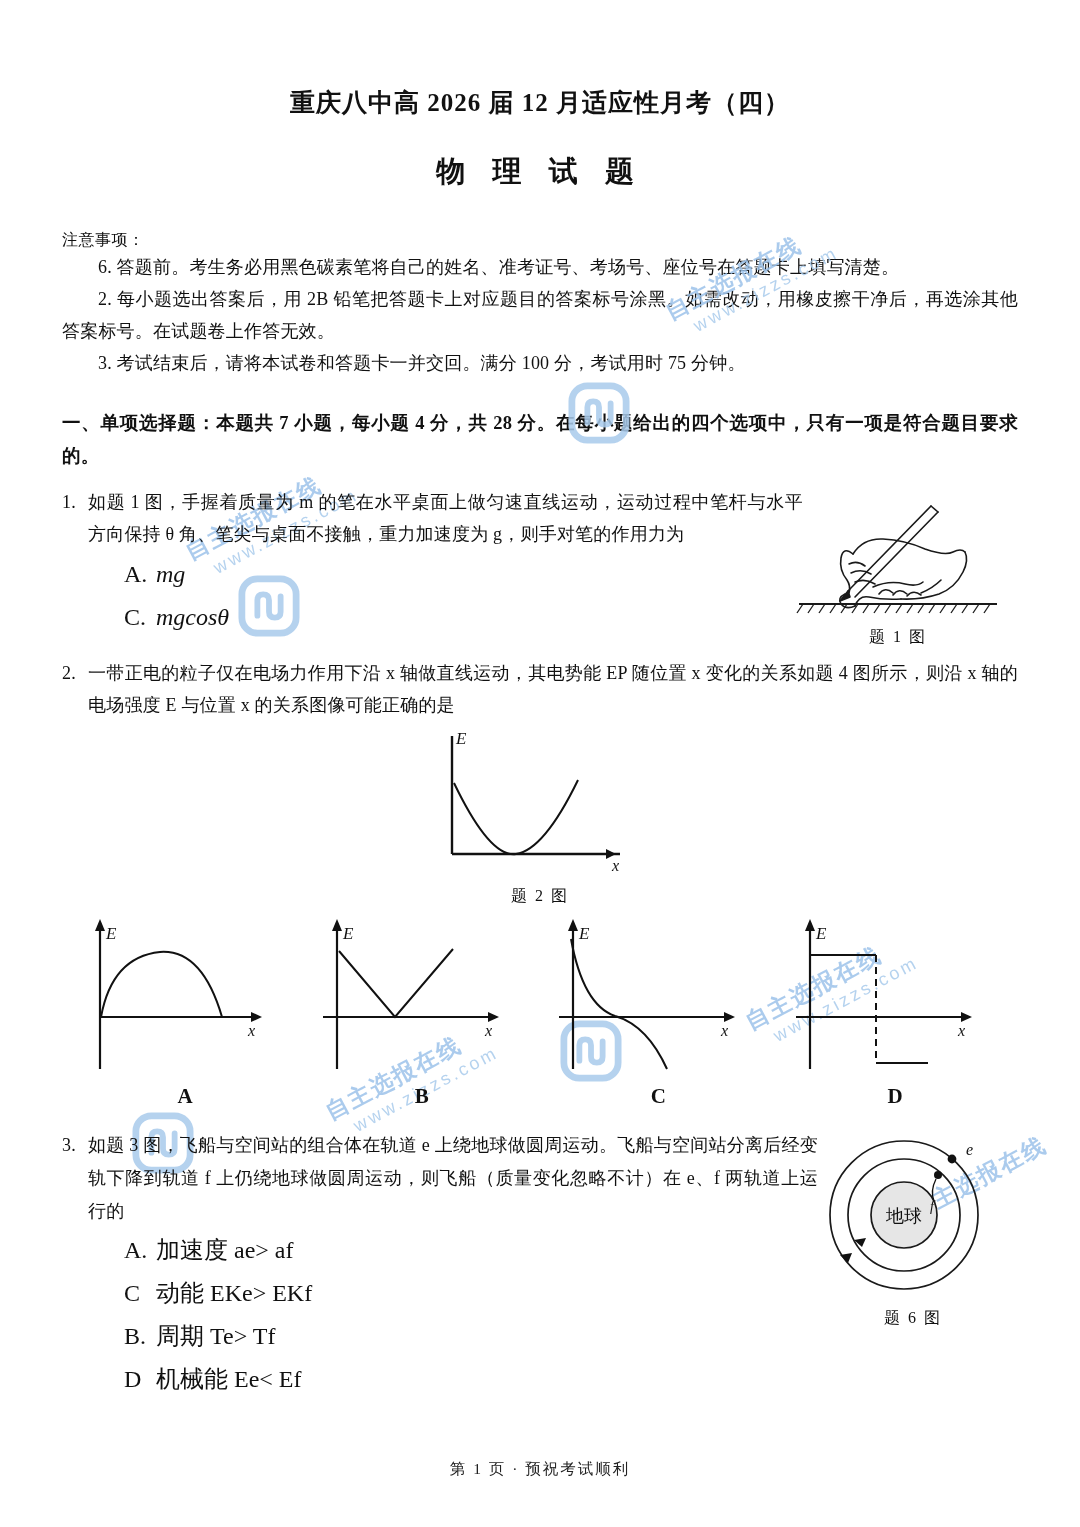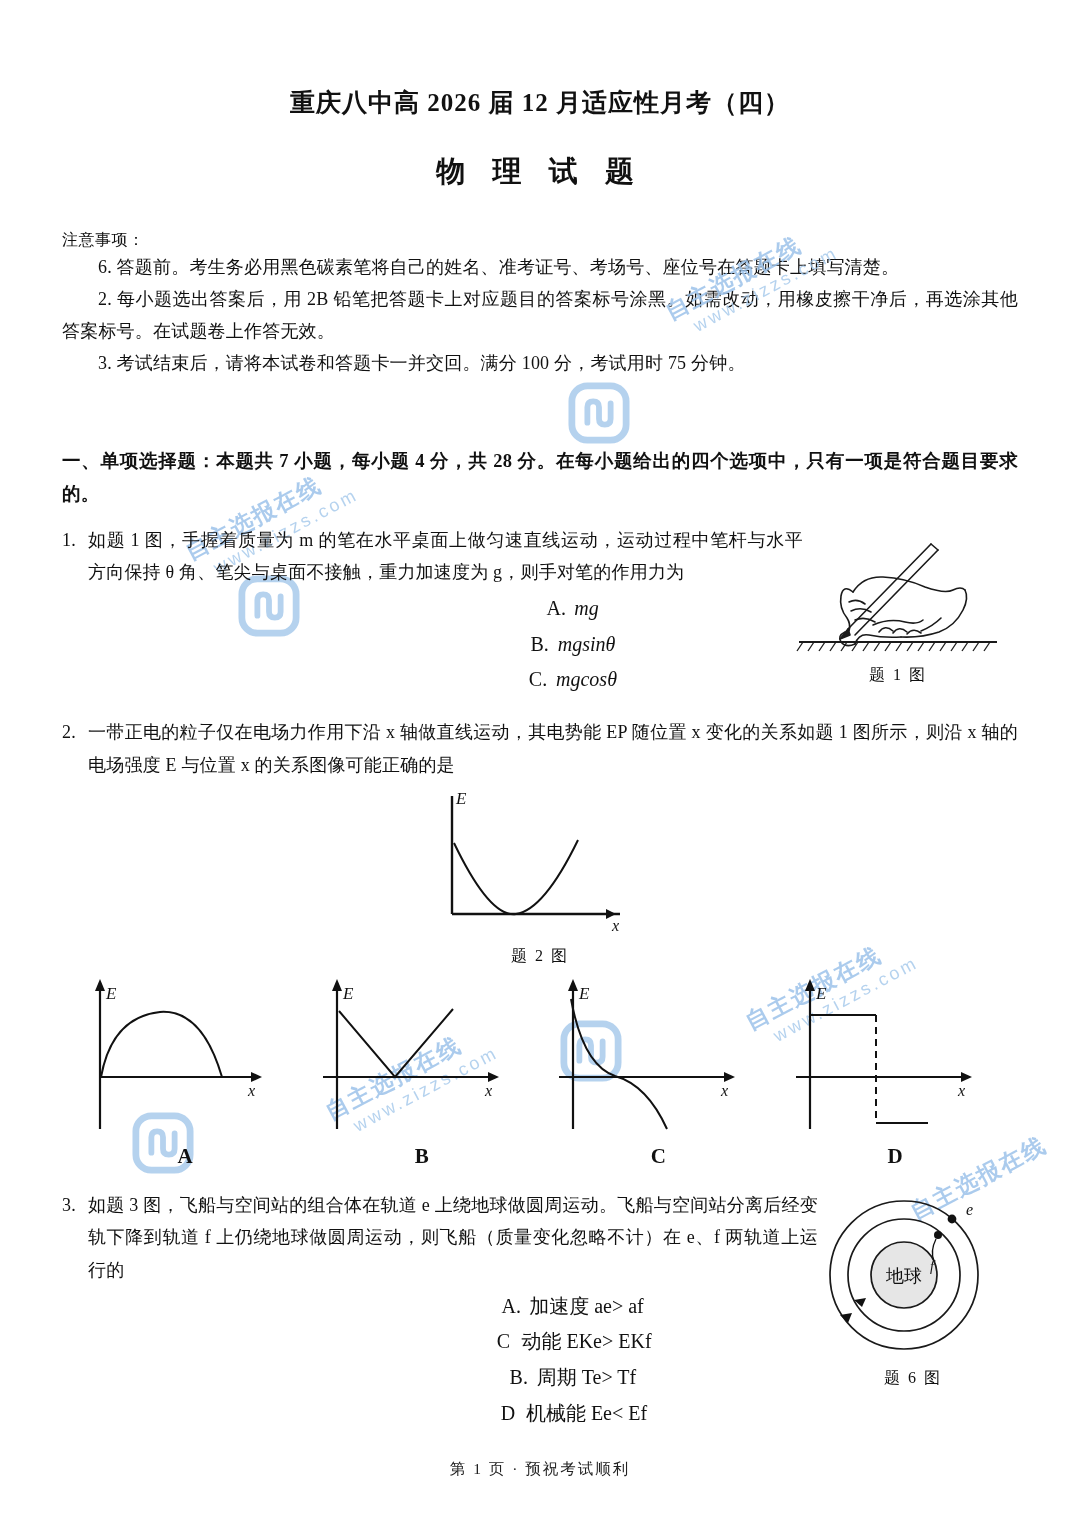--- a/index.html
+++ b/index.html
@@ -45,32 +45,32 @@
     text-align: justify;
     text-indent: 36px;
     letter-spacing: .2px;
   }
 
   
   .section-head {
     font-size: 18.5px;
     font-weight: bold;
     line-height: 1.8;
-    margin-top: 66px;
+    margin-top: 28px;
     text-align: justify;
     letter-spacing: .2px;
   }
 
   
   .q { position: relative; margin-top: 12px; }
   .q-body { font-size: 18px; line-height: 1.82; text-align: justify; letter-spacing: .2px; }
   .q-num { float: left; width: 26px; }
   .q-text { display: block; padding-left: 26px; }
   .opt-list { padding-left: 62px; margin-top: 2px; }
-  .opt { font-size: 20px; line-height: 1.78; text-align: center; }
+  .opt { font-size: 24px; line-height: 1.78; }
   .opt .lab { display: inline-block; min-width: 26px; }
   i.v { font-style: italic; font-family: "Liberation Serif", serif; }
 
   
   .fig-cap { text-align: center; font-size: 16px; letter-spacing: 2px; margin-top: 4px; }
 
   .fig-pen { position: absolute; right: 15px; top: 8px; width: 210px; }
   .fig-orbit { position: absolute; right: 10px; top: 6px; width: 190px; }
 
   .fig-q2 { margin: 6px auto 0; width: 240px; }
@@ -233,34 +233,30 @@
     <div class="q-body">
       <span class="q-num">1.</span>
       <span class="q-text" style="padding-right:215px;">如题 1 图，手握着质量为 m 的笔在水平桌面上做匀速直线运动，运动过程中笔杆与水平方向保持 θ 角、笔尖与桌面不接触，重力加速度为 g，则手对笔的作用力为</span>
     </div>
     <div class="opt-list">
       <div class="opt">
         <span class="lab">A.</span>
         <i class="v">mg</i>
       </div>
       <div class="opt">
-        <span class="lab">B.</span>
-        <i class="v">mgsinθ</i>
-      </div>
-      <div class="opt">
         <span class="lab">C.</span>
         <i class="v">mgcosθ</i>
       </div>
     </div>
   </div>
 
   <div class="q" style="margin-top:18px;">
     <div class="q-body">
       <span class="q-num">2.</span>
-      <span class="q-text">一带正电的粒子仅在电场力作用下沿 x 轴做直线运动，其电势能 EP 随位置 x 变化的关系如题 1 图所示，则沿 x 轴的电场强度 E 与位置 x 的关系图像可能正确的是</span>
+      <span class="q-text">一带正电的粒子仅在电场力作用下沿 x 轴做直线运动，其电势能 EP 随位置 x 变化的关系如题 4 图所示，则沿 x 轴的电场强度 E 与位置 x 的关系图像可能正确的是</span>
     </div>
 
     <div class="fig-q2">
       <svg viewBox="0 0 240 150" width="240" height="150">
         <line x1="32" y1="8" x2="32" y2="126" stroke="#111" stroke-width="2.4"></line>
         <line x1="32" y1="126" x2="200" y2="126" stroke="#111" stroke-width="2.4"></line>
         <path d="M196 126 L186 121 L186 131 Z" fill="#111"></path>
         <path d="M34 55 Q70 130 96 126 Q124 122 158 52" fill="none" stroke="#111" stroke-width="2"></path>
         <text x="36" y="16" font-family="Liberation Serif, serif" font-style="italic" font-size="17" fill="#111">E</text>
         <text x="192" y="143" font-family="Liberation Serif, serif" font-style="italic" font-size="16" fill="#111">x</text>

